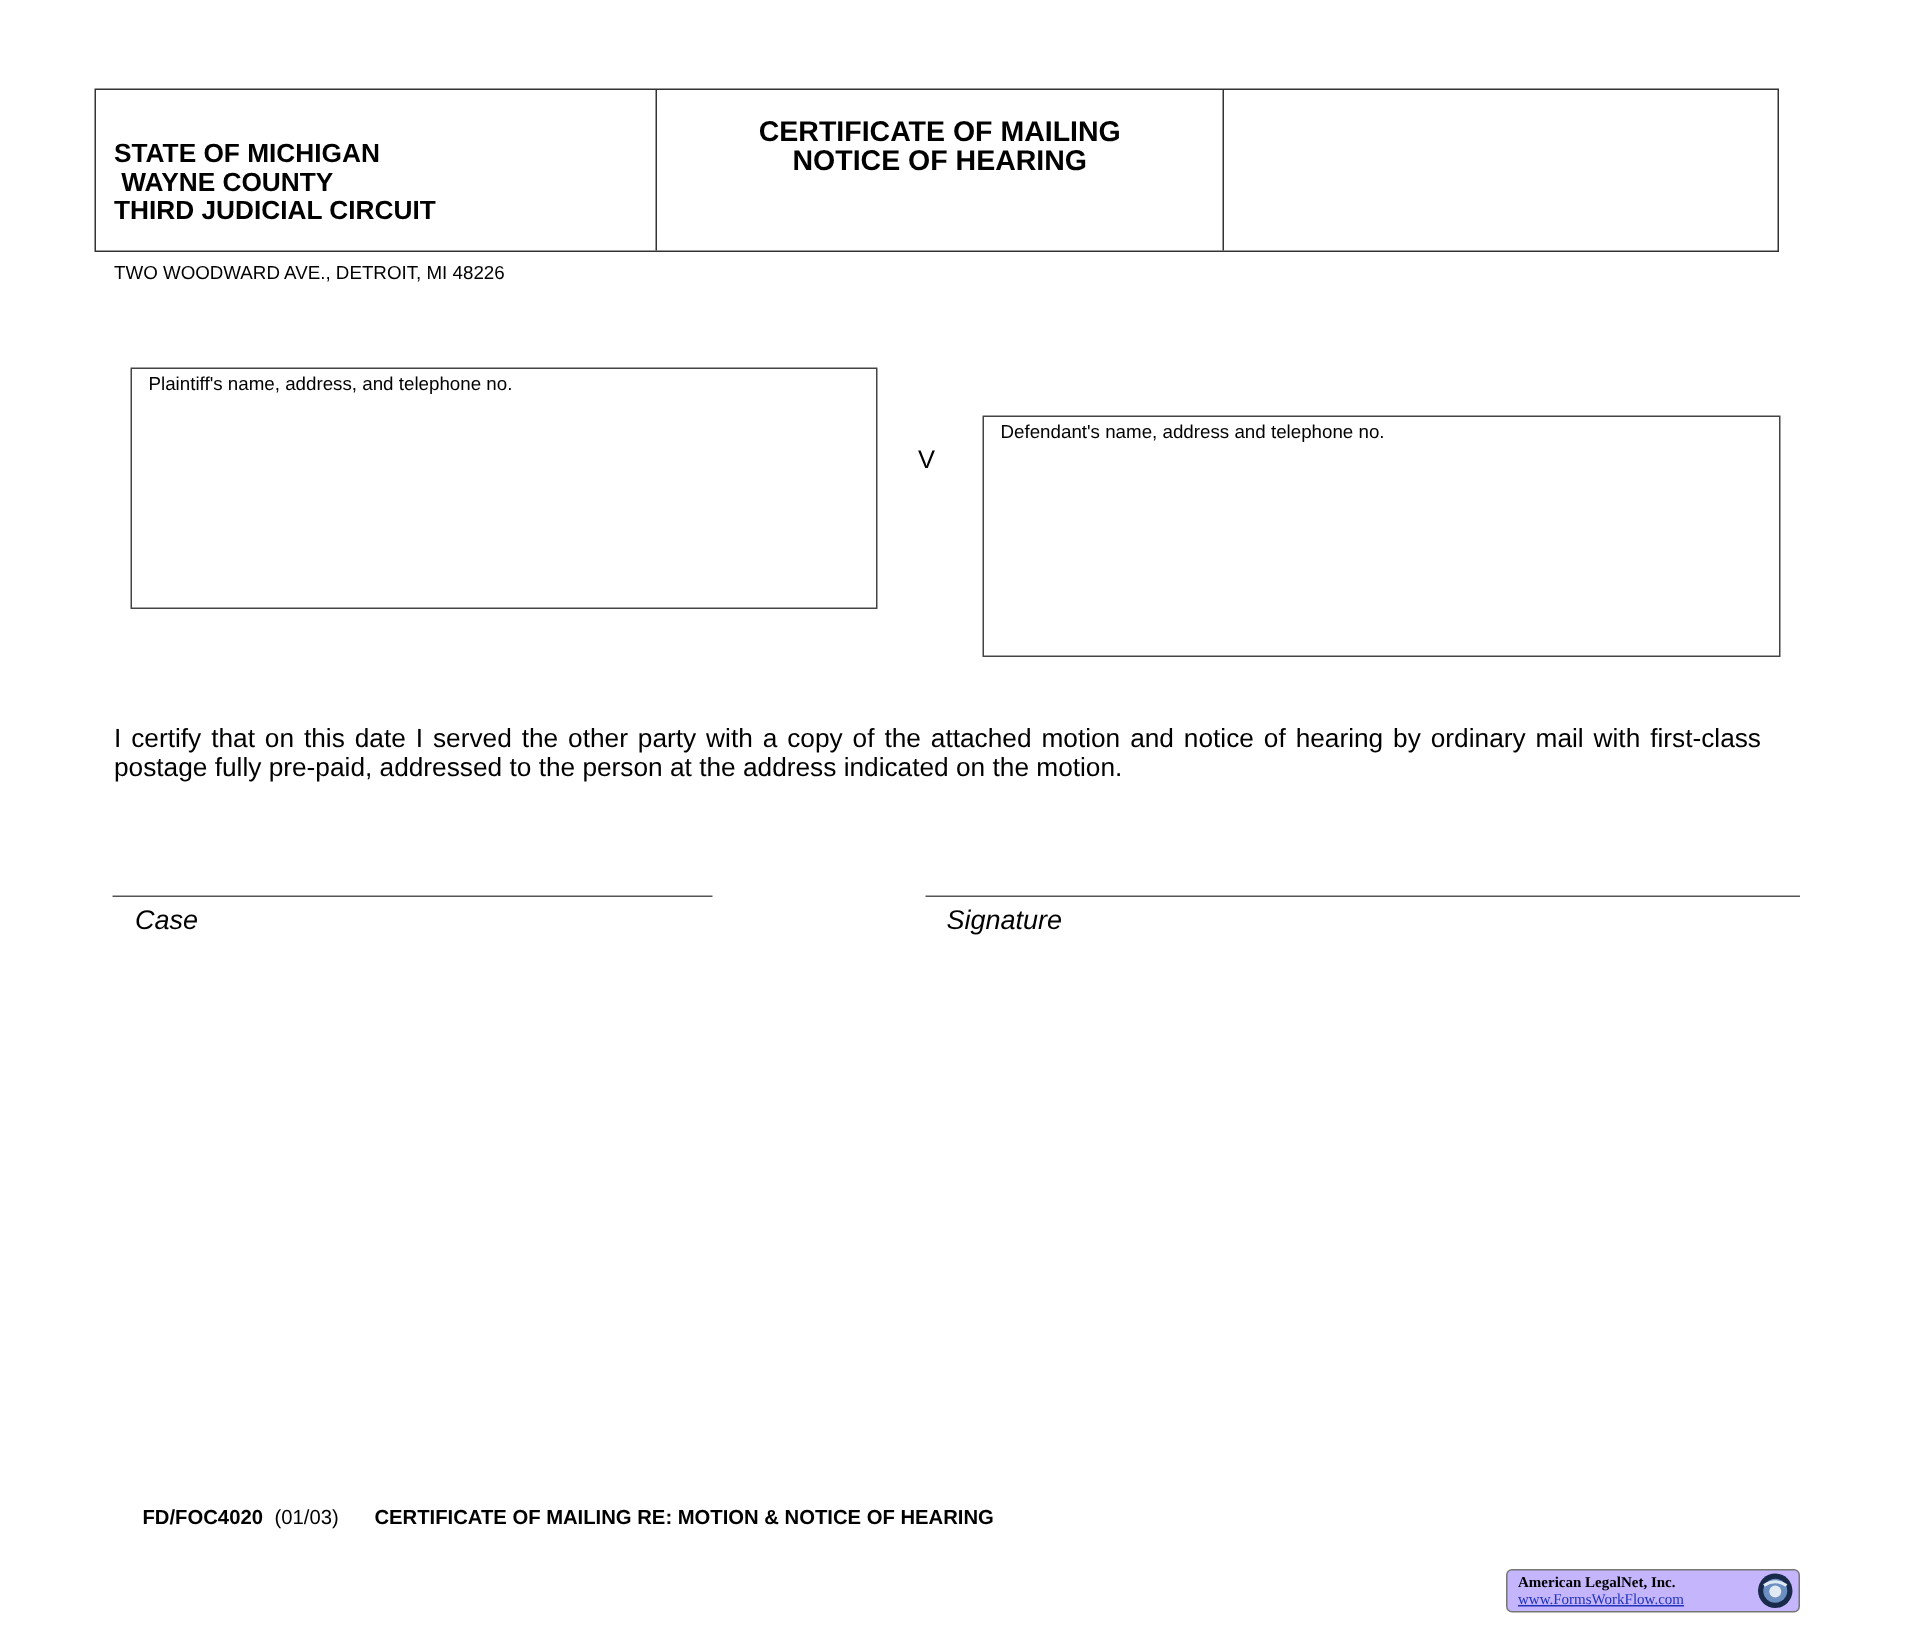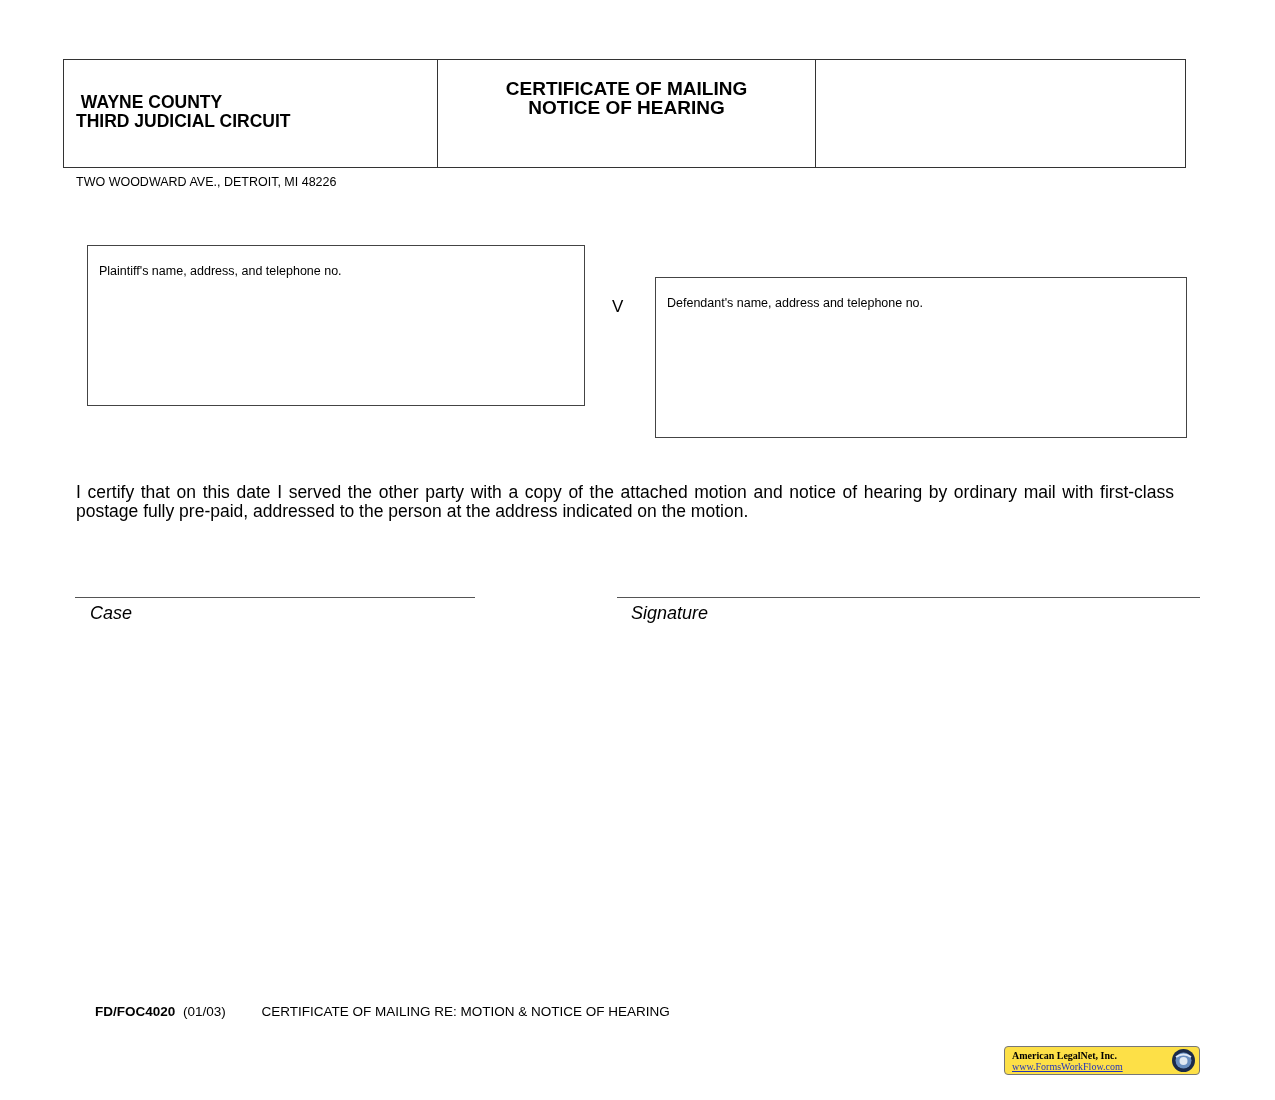--- a/index.html
+++ b/index.html
@@ -5,46 +5,47 @@
   html, body { margin: 0; padding: 0; background: #ffffff; }
   body { width: 1275px; height: 1100px; position: relative; font-family: "Liberation Sans", sans-serif; color: #000; overflow: hidden; }
   .abs { position: absolute; }
   .header-table { left: 63px; top: 59px; width: 1123px; height: 109px; border: 1.5px solid #333; box-sizing: border-box; display: flex; }
   .hcell { box-sizing: border-box; height: 100%; }
   .hcell.c1 { width: 374px; border-right: 1.5px solid #333; padding: 33px 0 0 12px; font-weight: bold; font-size: 17.5px; line-height: 19px; }
   .hcell.c2 { width: 378px; border-right: 1.5px solid #333; padding-top: 19px; text-align: center; font-weight: bold; font-size: 19px; line-height: 19px; }
   .hcell.c3 { flex: 1; padding: 19px 0 0 10px; font-weight: bold; font-size: 17.5px; line-height: 19px; }
   .line { display: block; white-space: pre; }
   .address { left: 76px; top: 175px; font-size: 12.5px; }
-  .party-box { top: 245px; height: 161px; border: 1.5px solid #444; box-sizing: border-box; font-size: 12.5px; padding: 18px 0 0 11px; }
+  .party-box { top: 245px; height: 161px; border: 1.5px solid #444; box-sizing: border-box; font-size: 12.5px; padding: 3px 0 0 11px; }
   .plaintiff { left: 87px; width: 498px; }
   .defendant { left: 655px; width: 532px; margin-top: 32px; }
   .party-field { display:block; width: 95%; height: 120px; margin-top: 8px; border: none; outline: none; background: transparent; resize: none; font-family: "Liberation Sans", sans-serif; font-size: 13px; }
   .versus { left: 612px; top: 297px; font-size: 17px; }
   .certify { left: 76px; top: 483px; width: 1098px; font-size: 17.5px; line-height: 19px; text-align: justify; text-align-last: left; }
   .sig-line { top: 597px; height: 0; border-top: 1.5px solid #555; }
   .date-line { left: 75px; width: 400px; }
   .signature-line { left: 617px; width: 583px; }
   .sig-label { top: 603px; font-style: italic; font-size: 18px; }
   .date-label { left: 90px; }
   .signature-label { left: 631px; }
   .footer { left: 76px; top: 1004px; font-size: 13.5px; white-space: nowrap; }
   .footer .code { font-weight: bold; padding-left: 19px; }
   .footer .rev { margin-left: 4px; }
-  .footer .title { font-weight: normal; margin-left: 32px; }
-  .badge { left: 1004px; top: 1046px; width: 196px; height: 29px; border: 1px solid #777; border-radius: 4px; box-sizing: border-box; background: #fde047; }
+  .footer .title { font-weight: bold; margin-left: 20px; }
+  .badge { left: 1004px; top: 1046px; width: 196px; height: 29px; border: 1px solid #777; border-radius: 4px; box-sizing: border-box; background: #c4b5fd; }
   .badge .company { position: absolute; left: 7px; top: 3px; font-family: "Liberation Serif", serif; font-weight: bold; font-size: 10px; }
   .badge .url { position: absolute; left: 7px; top: 14px; font-family: "Liberation Serif", serif; font-size: 10px; color: #2233bb; text-decoration: underline; }
   .badge .logo { position: absolute; right: 3px; top: 1px; width: 25px; height: 25px; }
 </style>
 </head>
 <body>
 
 <div class="abs header-table">
   <div class="hcell c1">
+    <span class="line">STATE OF MICHIGAN</span>
     <span class="line"> WAYNE COUNTY</span>
     <span class="line">THIRD JUDICIAL CIRCUIT</span>
   </div>
   <div class="hcell c2">
     <span class="line">CERTIFICATE OF MAILING</span>
     <span class="line">NOTICE OF HEARING</span>
   </div>
 </div>
 
 <div class="abs address">TWO WOODWARD AVE., DETROIT, MI 48226</div>

